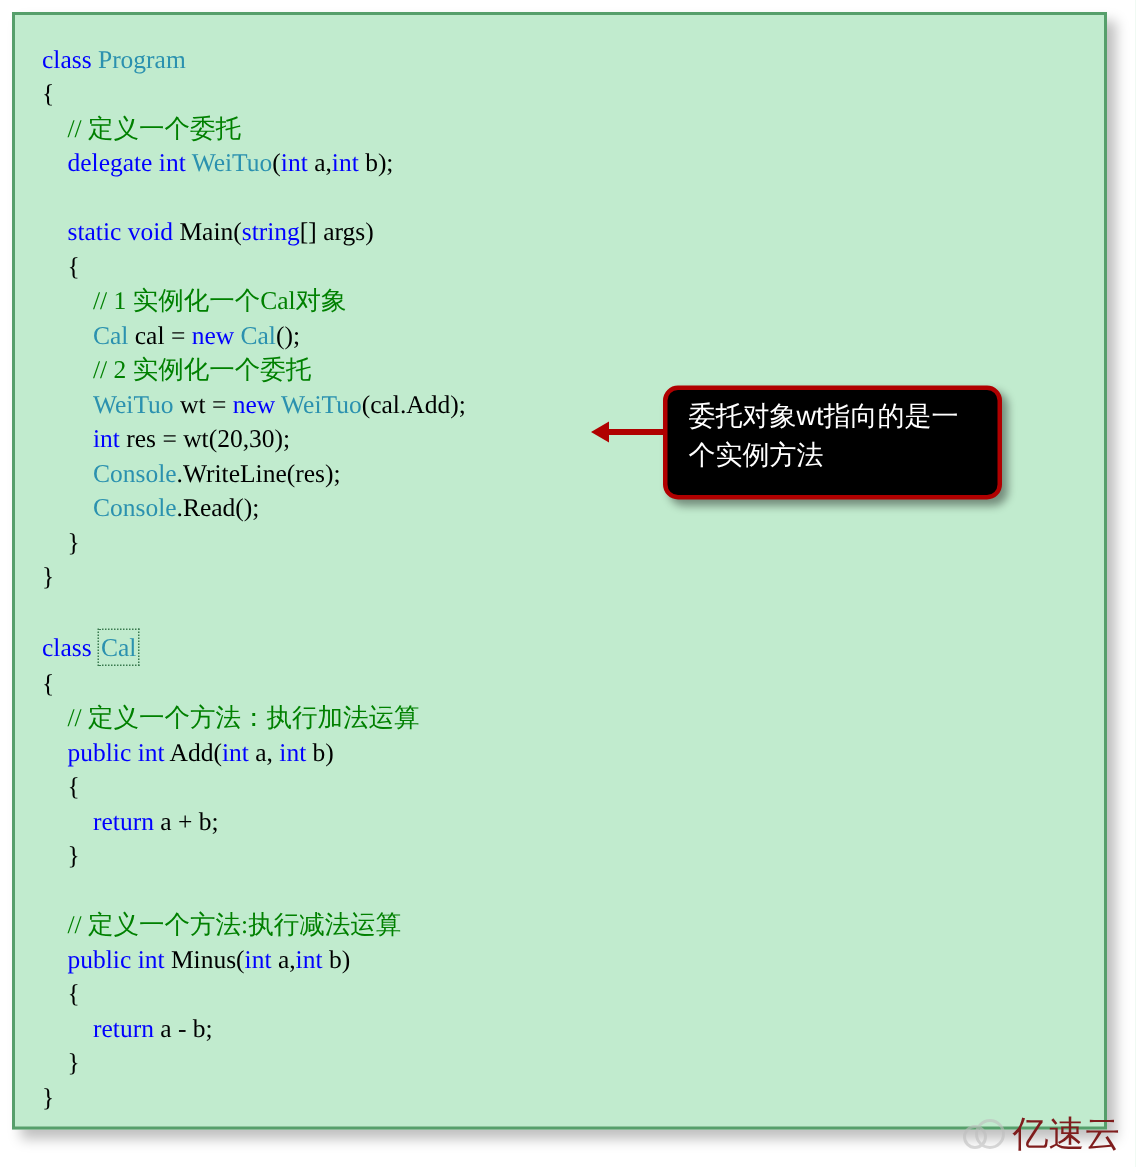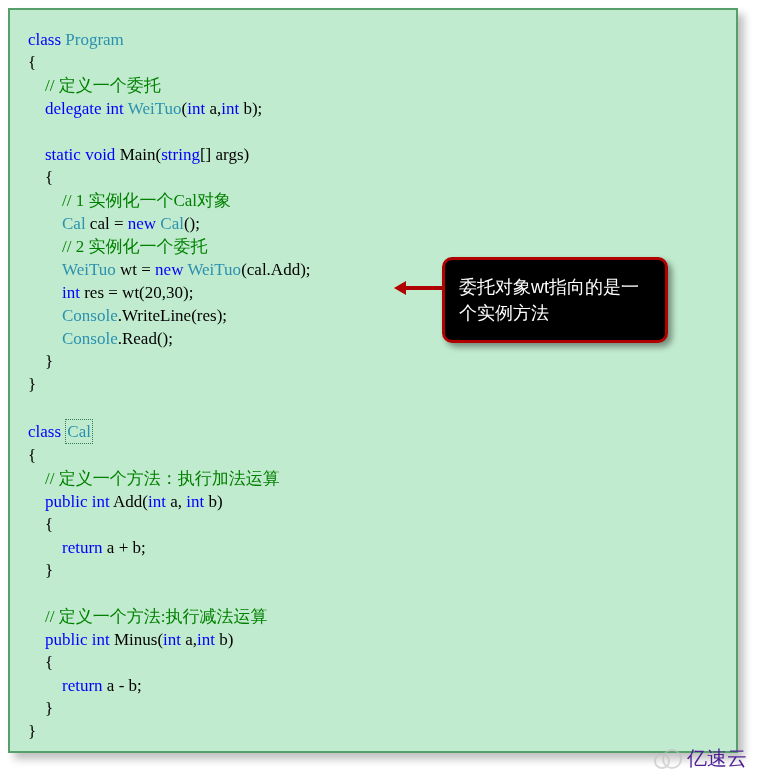--- a/index.html
+++ b/index.html
@@ -45,21 +45,21 @@
     position: absolute;
     top: 247px;
     left: 432px;
     width: 192px;
     background: #000;
     border: 3px solid #b00000;
     border-radius: 10px;
     color: #fff;
     font-family: "Microsoft YaHei", Arial, sans-serif;
     font-size: 18px;
-    padding: 14px 14px 14px 14px;
+    padding: 4px 14px 14px 14px;
     box-shadow: 4px 4px 6px rgba(0,0,0,0.4);
     line-height: 26px;
   }
   .arrow {
     position: absolute;
     top: 276px;
     left: 394px;
     width: 38px;
     height: 4px;
     background: #b00000;
@@ -71,22 +71,22 @@
     top: -5px;
     border-right: 12px solid #b00000;
     border-top: 7px solid transparent;
     border-bottom: 7px solid transparent;
   }
   .watermark {
     position: absolute;
     right: 10px;
     bottom: 6px;
     font-family: "Microsoft YaHei", Arial, sans-serif;
-    color: #4c1d95;
-    font-size: 20px;
+    color: #7f1d1d;
+    font-size: 24px;
     display: flex;
     align-items: center;
     gap: 4px;
   }
   .watermark svg { opacity: 0.6; }
 </style>
 </head>
 <body>
 
 <div class="frame">

